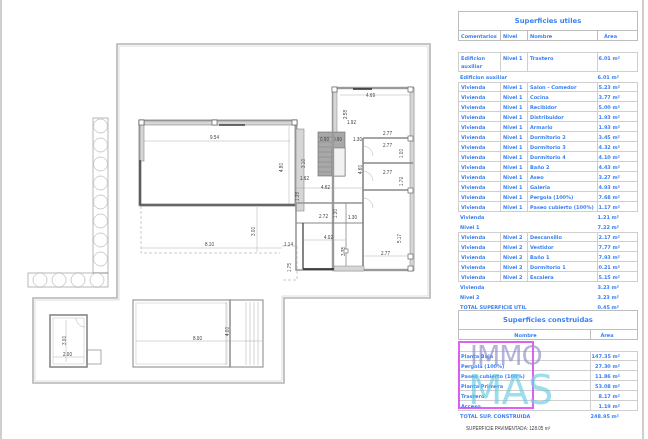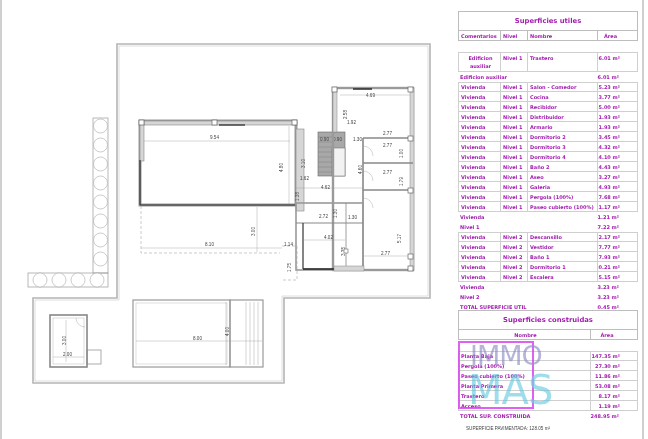--- a/index.html
+++ b/index.html
@@ -3,21 +3,21 @@
 <meta charset="utf-8">
 <style>
   * { margin:0; padding:0; box-sizing:border-box; }
   html, body { width:648px; height:439px; background:#ffffff; overflow:hidden; }
   body { position:relative; font-family:"Liberation Sans", sans-serif; }
   .left-edge { position:absolute; left:0; top:0; width:2px; height:439px; background:#cfcfcf; }
   .right-edge { position:absolute; left:642px; top:0; width:2px; height:439px; background:#cfcfcf; }
   #plan { position:absolute; left:0; top:0; }
   .dim { font-family:"Liberation Sans", sans-serif; font-size:4.6px; fill:#444; }
 
-  .tbl { position:absolute; left:458px; width:180px; font-family:"DejaVu Sans", sans-serif; font-weight:bold; color:#a21caf;text-align:center; }
+  .tbl { position:absolute; left:458px; width:180px; font-family:"DejaVu Sans", sans-serif; font-weight:bold; color:#3b82f6; }
   .tbl-title { border:1px solid #bdbdbd; height:20px; display:flex; align-items:center; justify-content:center; font-size:6.8px; }
   .tbl-head { display:flex; border:1px solid #bdbdbd; border-top:none; height:10px; font-size:5px; align-items:center; }
   .tbl-head > div { height:100%; display:flex; align-items:center; }
   .row { display:flex; height:10px; font-size:5px; align-items:center; }
   .row.boxed { border:1px solid #cfcfcf; border-top:none; }
   .row.boxed.first { border-top:1px solid #cfcfcf; }
   .row > div { height:100%; display:flex; align-items:center; padding-left:2px; white-space:nowrap; overflow:hidden; }
   .c1 { width:42px; } .c2 { width:27px; } .c3 { width:70px; } .c4 { width:25px; justify-content:flex-end; padding-right:3px; padding-left:0 !important; }
   .row.boxed .c1, .row.boxed .c2, .row.boxed .c3 { border-right:1px solid #cfcfcf; }
   .tall { height:20px !important; }

